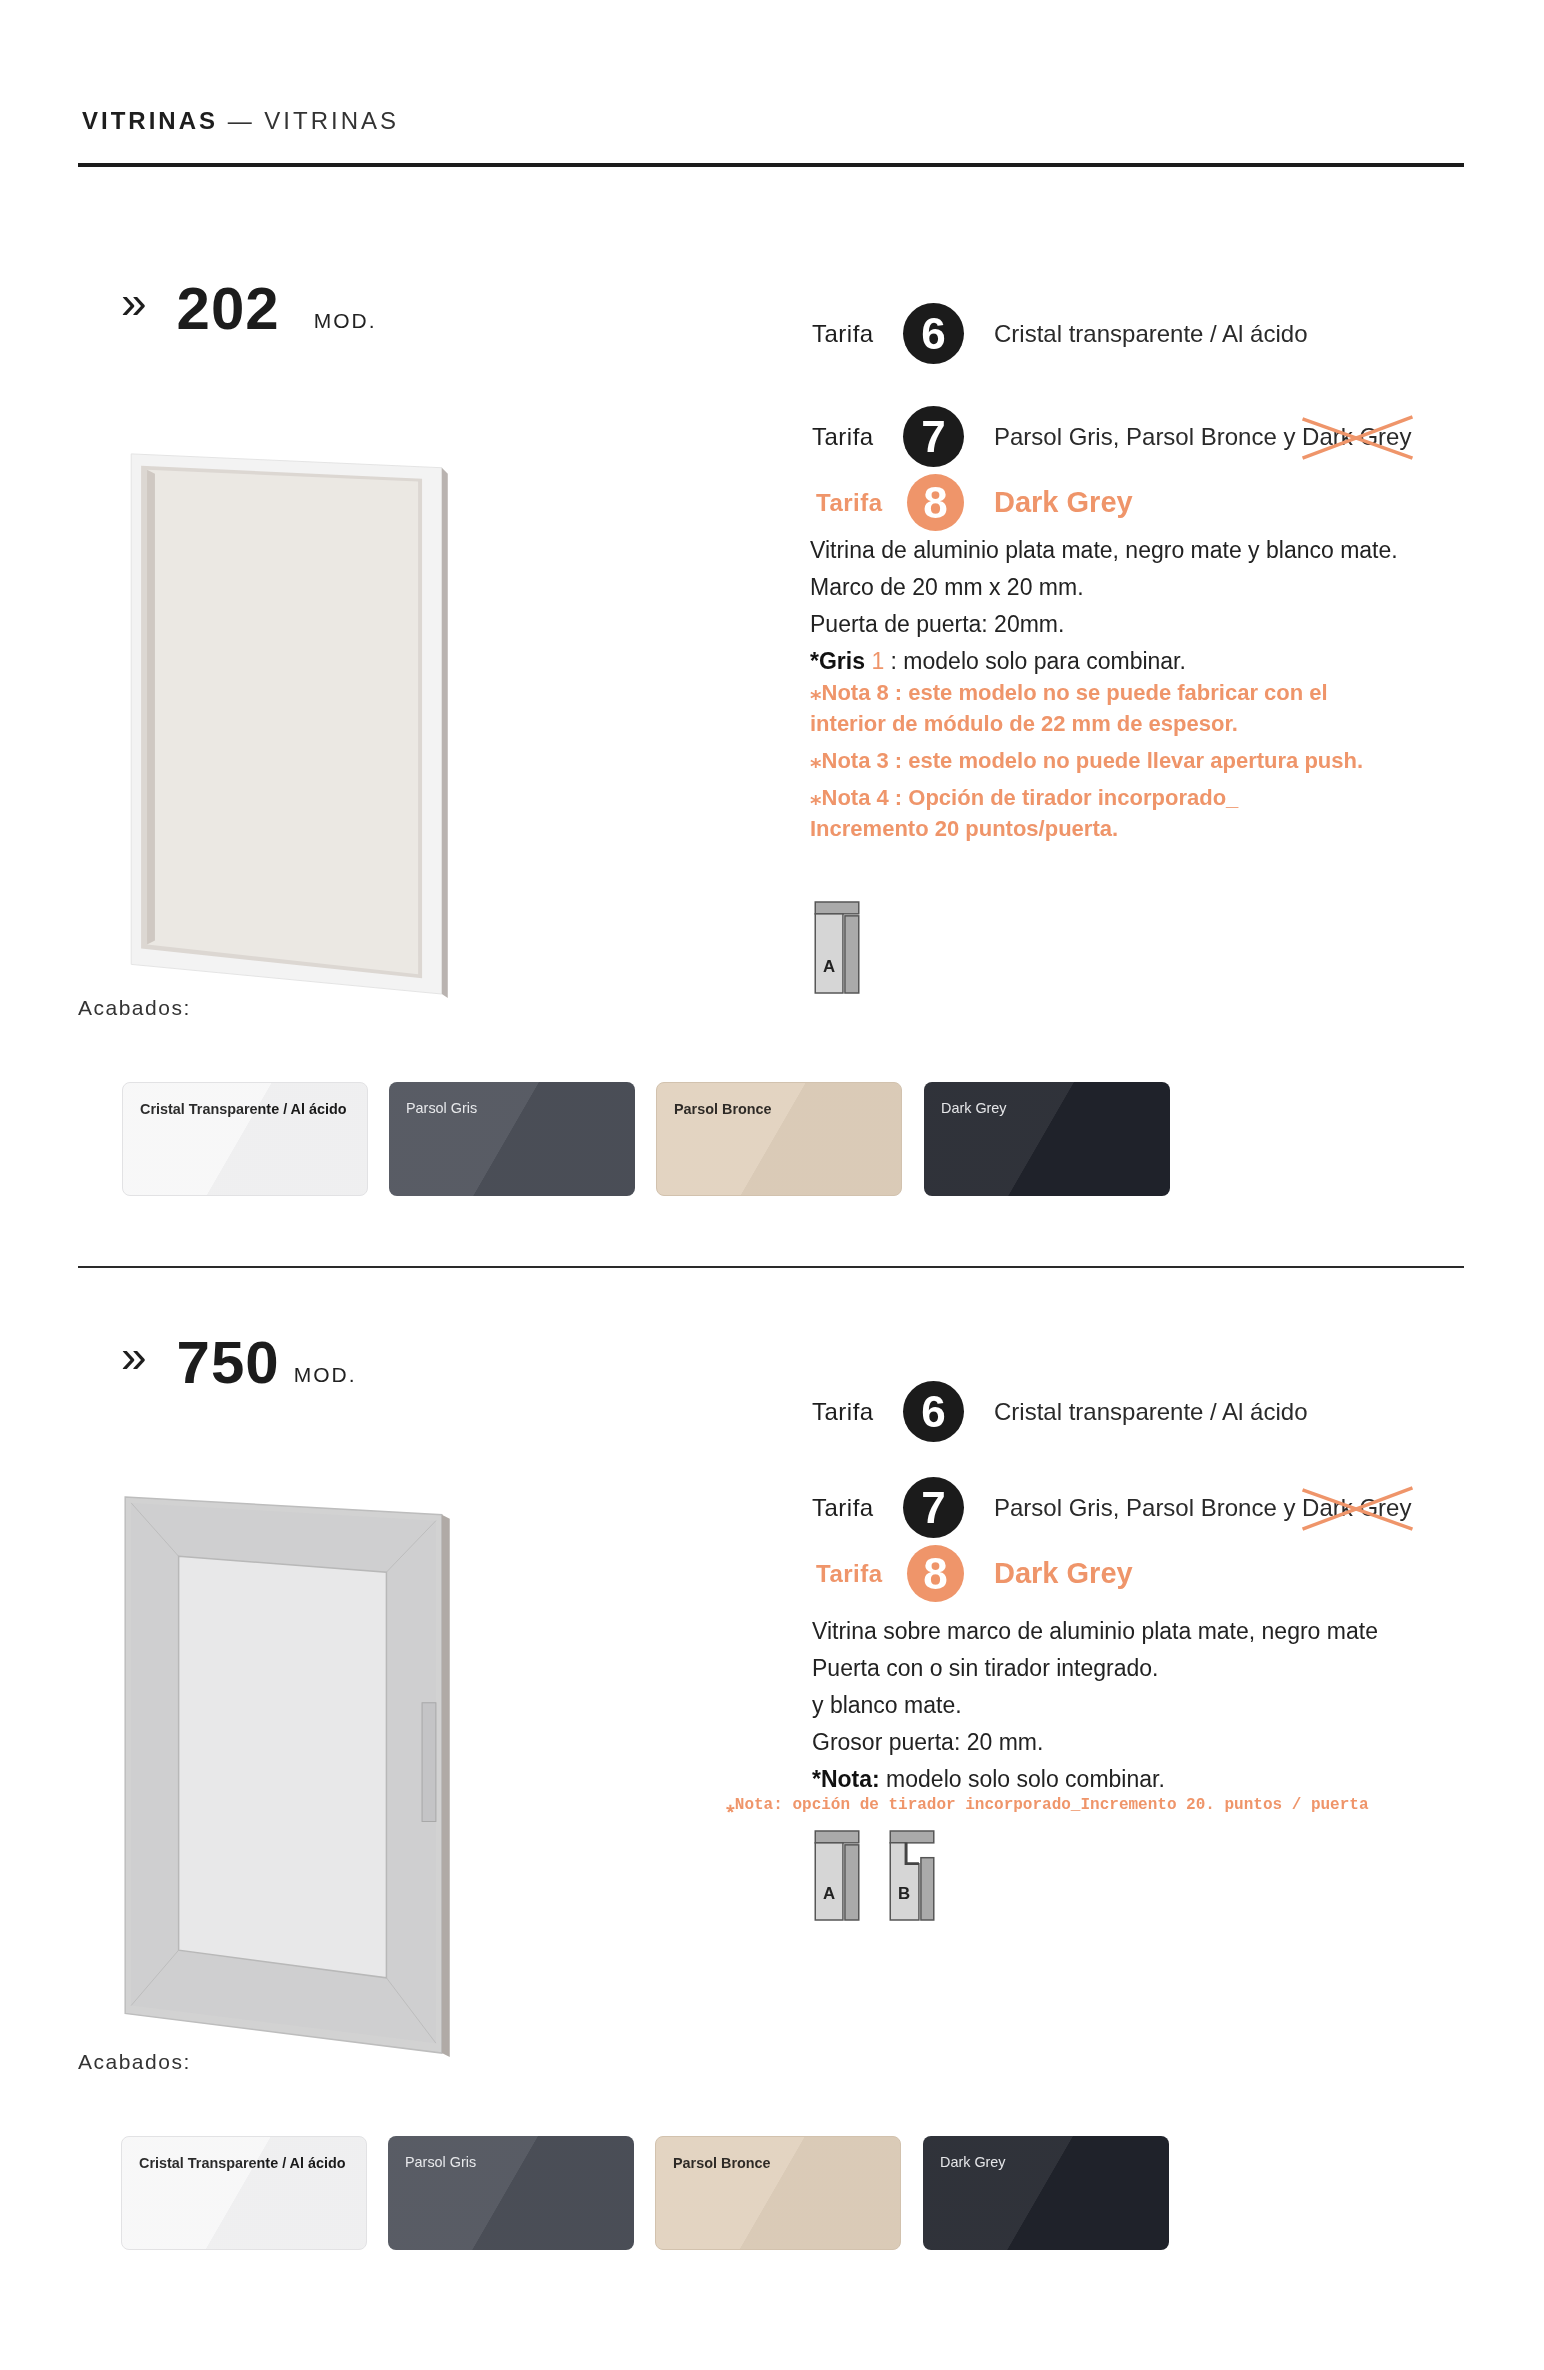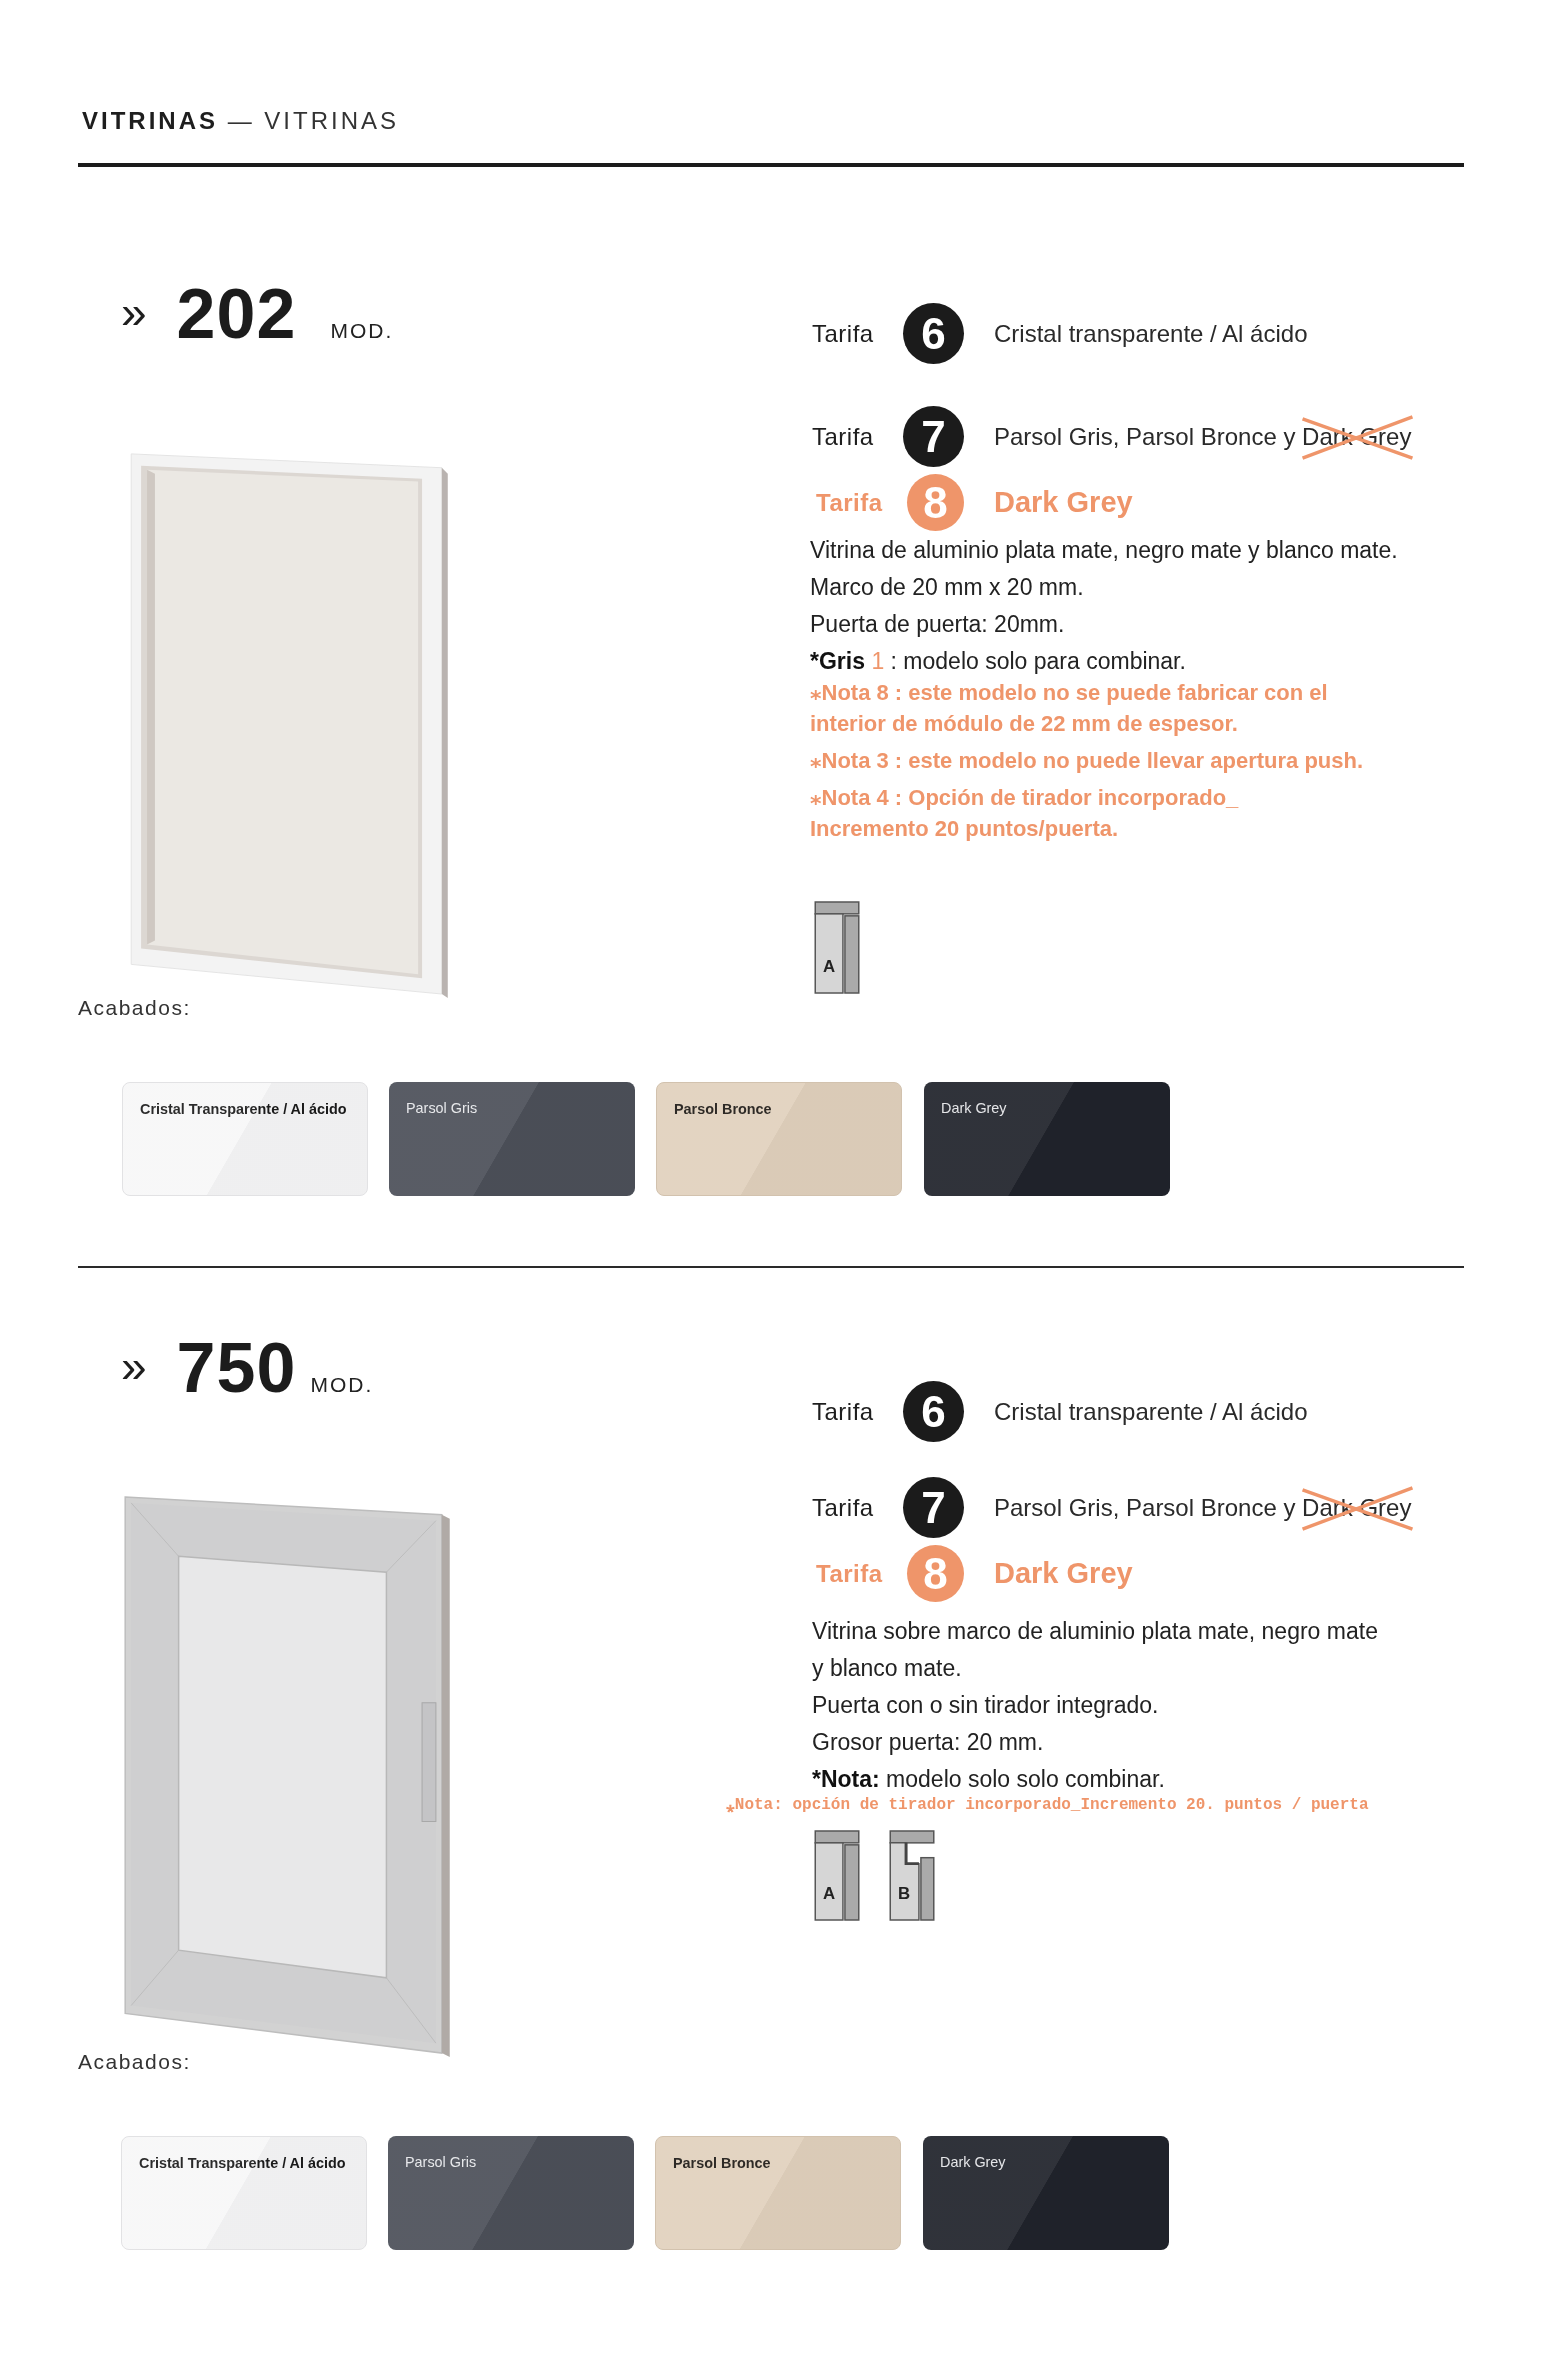--- a/index.html
+++ b/index.html
@@ -8,21 +8,21 @@
   .abs { position: absolute; }
 
   .hdr { left: 82px; top: 107px; font-size: 24px; letter-spacing: 3px; white-space: nowrap; }
   .hdr .b { font-weight: bold; color: #1e1e1e; }
   .hdr .l { color: #333; }
   .rule-top { left: 78px; top: 163px; width: 1386px; height: 4px; background: #1b1b1b; }
   .rule-mid { left: 78px; top: 1266px; width: 1386px; height: 2px; background: #2a2a2a; }
 
   .model-title { display: flex; align-items: flex-end; white-space: nowrap; }
   .chev { font-size: 46px; color: #1e1e1e; margin-right: 30px; line-height: 1; margin-bottom: 14px; font-weight: normal; }
-  .num { font-size: 70px; font-weight: bold; color: #1c1c1c; line-height: 1; letter-spacing: 1px; }
+  .num { font-size: 60px; font-weight: bold; color: #1c1c1c; line-height: 1; letter-spacing: 1px; }
   .mod { font-size: 21px; letter-spacing: 2px; color: #222; margin-left: 34px; margin-bottom: 6px; }
 
   .tar-row { display: flex; align-items: center; white-space: nowrap; }
   .tar-lbl { font-size: 24px; width: 91px; letter-spacing: 0.5px; color: #1e1e1e; }
   .badge { width: 61px; height: 61px; border-radius: 50%; background: #1b1b1b; color: #fff; font-weight: bold; font-size: 44px; display: flex; align-items: center; justify-content: center; margin-right: 30px; }
   .tar-txt { font-size: 24px; color: #2a2a2a; position: relative; }
   .orange .tar-lbl { color: #ef956a; font-weight: bold; }
   .orange .badge { background: #ef956a; }
   .orange .tar-txt { color: #ef956a; font-weight: bold; font-size: 29px; }
   .cross { position: absolute; right: -6px; top: -12px; width: 119px; height: 53px; }
@@ -179,22 +179,22 @@
   </span>
 </div>
 <div class="abs tar-row orange" style="left:816px; top:1545px;">
   <span class="tar-lbl">Tarifa</span>
   <span class="badge" style="width:57px;height:57px;">8</span>
   <span class="tar-txt">Dark Grey</span>
 </div>
 
 <div class="abs desc" style="left:812px; top:1613px;">
   <p>Vitrina sobre marco de aluminio plata mate, negro mate</p>
+  <p>Puerta con o sin tirador integrado.</p>
   <p>y blanco mate.</p>
-  <p>Puerta con o sin tirador integrado.</p>
   <p>Grosor puerta: 20 mm.</p>
   <p><b>*Nota:</b><span> modelo solo solo combinar.</span></p>
 </div>
 
 <div class="abs notes" style="left:726px; top:1790px;">
   <p style="font-size:16px;font-family:Liberation Mono, monospace;">⁎Nota: opción de tirador incorporado_Incremento 20. puntos / puerta</p>
 </div>
 
 <div class="profile" style="left:814px; top:1830px;">
   <svg width="48" height="91" viewBox="0 0 48 92">

